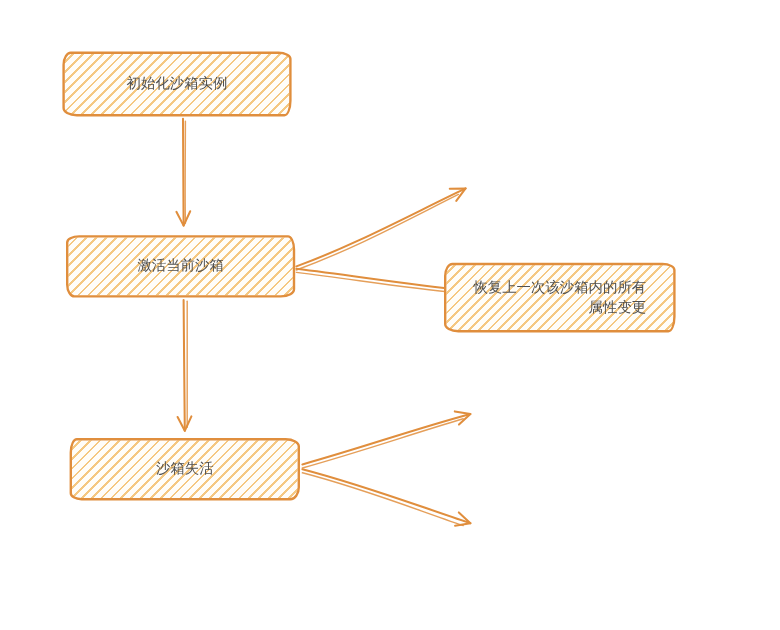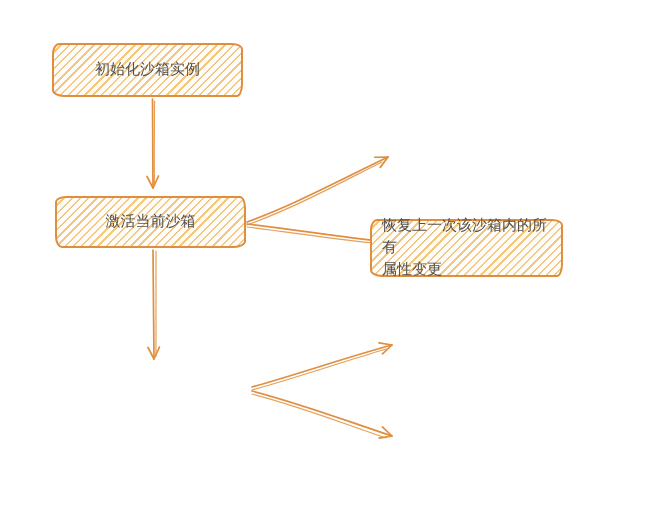--- a/index.html
+++ b/index.html
@@ -10,22 +10,22 @@
   }
   html,body{margin:0;padding:0;}
   body{background:#fff;font-family:"DejaVu Sans","Liberation Sans",sans-serif;}
   .canvas{
     position:relative;width:650px;height:525px;background:var(--bg);overflow:hidden;
   }
   .node{
     position:absolute;box-sizing:border-box;
     border:2px solid var(--stroke);
     display:flex;align-items:center;justify-content:center;
-    text-align:left;color:var(--text);
-    font-size:15px;line-height:1.45;
+    text-align:right;color:var(--text);
+    font-size:12px;line-height:1.45;
     padding:2px 10px;
     white-space:pre-line;
     background:
       repeating-linear-gradient(135deg,
         rgba(255,255,255,0) 0px, rgba(255,255,255,0) 4.2px,
         var(--hatch) 4.2px, var(--hatch) 5.8px);
     background-color:#fffdf9;
   }
   .wobble-a{border-radius:7px 11px 6px 12px / 11px 6px 13px 7px;}
   .wobble-b{border-radius:11px 6px 12px 7px / 6px 12px 7px 11px;}
@@ -70,20 +70,21 @@
     <path class="ghost" d="M252,390 C302,376 342,362 386,349"></path>
 
     <path d="M252,391 C302,404 344,420 392,436" marker-end="url(#arrowhead)"></path>
     <path class="ghost" d="M252,394 C302,407 342,423 386,438"></path>
   </svg>
 
   <div class="node n-init wobble-a">初始化沙箱实例</div>
 
   <div class="node n-activate wobble-b">激活当前沙箱</div>
 
+  <div class="node n-deactivate wobble-c">沙箱失活</div>
 
 
   <div class="node n-restore-changes wobble-a">恢复上一次该沙箱内的所有
 属性变更</div>
 
 
 
 </div>
 
 </body></html>

